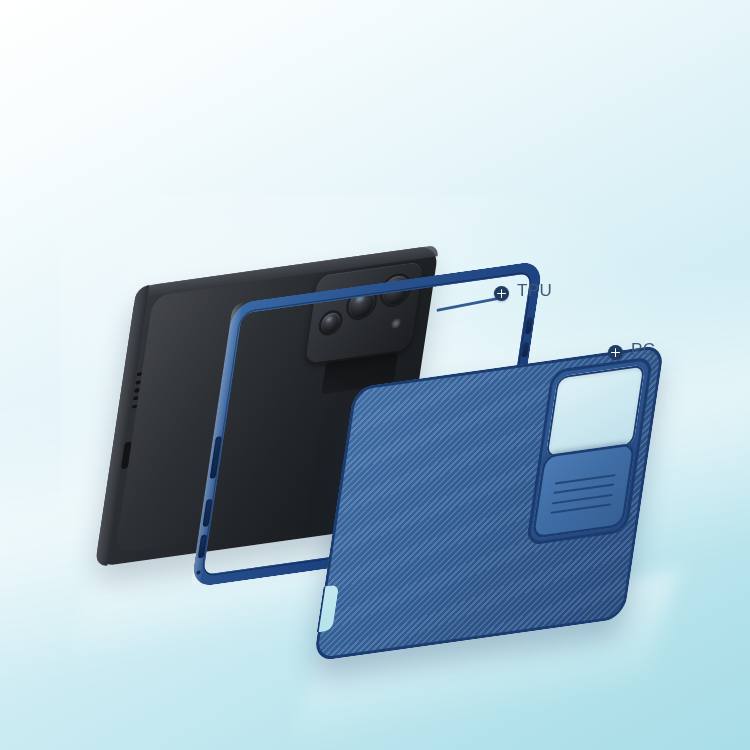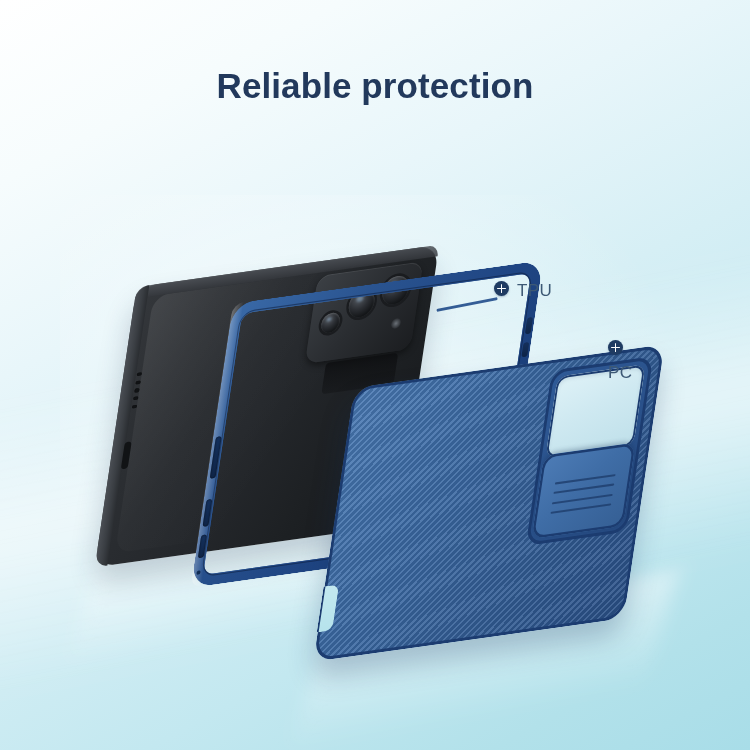--- a/index.html
+++ b/index.html
@@ -373,21 +373,21 @@
     height: 2.2px;
     border-radius: 2px;
     background: #20406f;
     opacity: .85;
   }
 
   
   .callout {
     position: absolute;
     display: flex;
-    align-items: flex-start;
+    align-items: flex-end;
     gap: 8px;
     white-space: nowrap;
   }
   .callout .marker {
     width: 15px; height: 15px;
     border-radius: 50%;
     background: #1f3b62;
     position: relative;
     flex: 0 0 auto;
     box-shadow: 0 1px 2px rgba(25,55,95,.30);
@@ -400,42 +400,41 @@
     border-radius: 1px;
   }
   .callout .marker::before { left: 3.2px; top: 6.7px; width: 8.6px; height: 1.7px; }
   .callout .marker::after  { left: 6.7px; top: 3.2px; width: 1.7px; height: 8.6px; }
   .callout .ctext {
     font-size: 17px;
     color: #3d5975;
     letter-spacing: .4px;
   }
   .callout-tpu { left: 494px; top: 281px; }
-  .callout-pc  { left: 608px; top: 340px; flex-direction: column; }
+  .callout-pc  { left: 608px; top: 340px; }
 
   
   .leader {
     position: absolute;
     background: #2a5490;
     height: 2.5px;
     border-radius: 2px;
     opacity: .95;
     pointer-events: none;
   }
 </style>
 </head>
 <body>
 
 <div id="stage">
 
   <div class="glow-soft"></div>
   <div class="glow-band"></div>
 
   <div class="header">
-    <h1 class="title">Reliable protection</h1>
   </div>
 
   <div class="scene">
 
     <div class="refl refl-phone"></div>
     <div class="refl refl-pc"></div>
 
     <div class="leader" style="left:436px; top:303px; width:62px; transform:rotate(-11deg);"></div>
 
     <div class="leader" style="left:548px; top:372px; width:66px; transform:rotate(-11deg);"></div>

